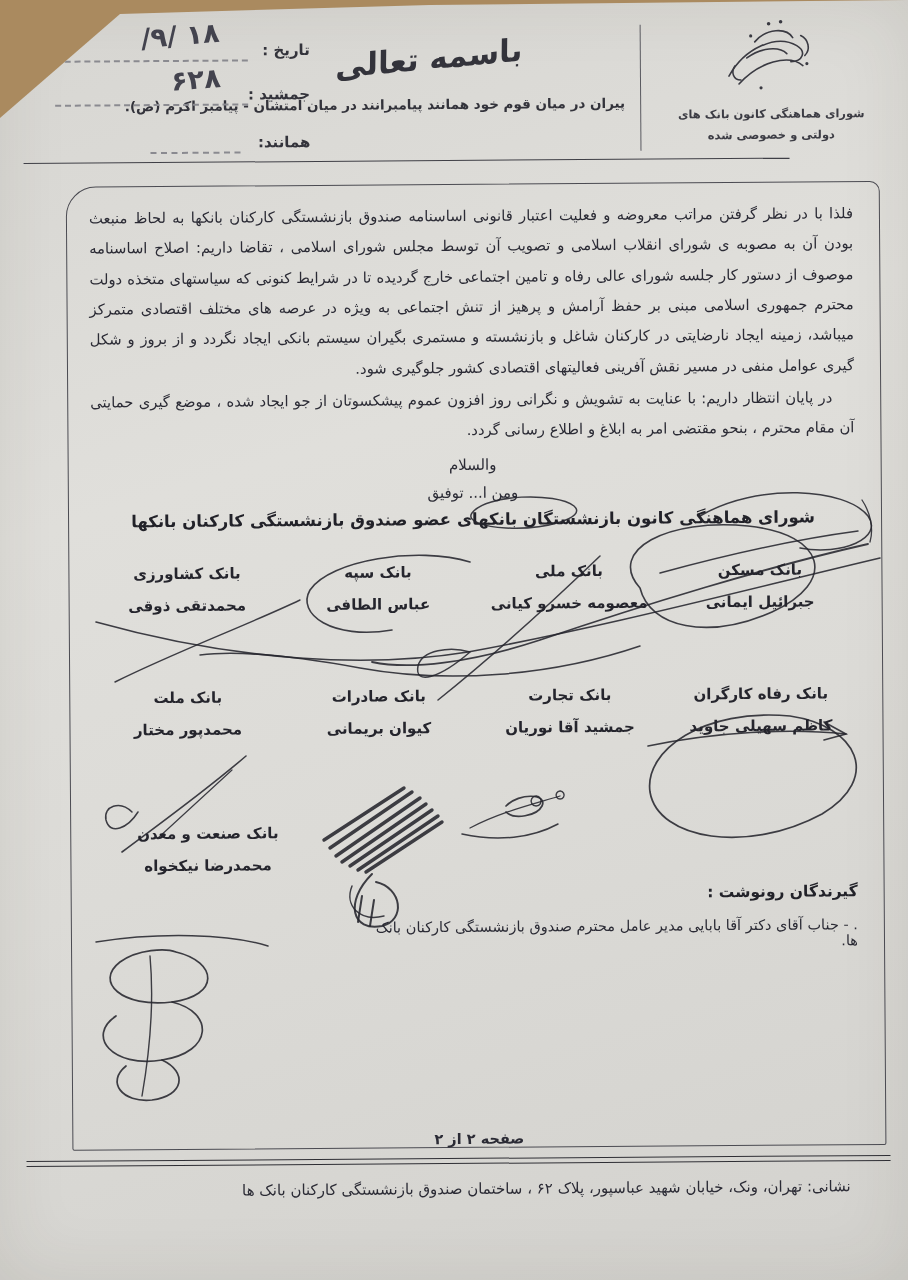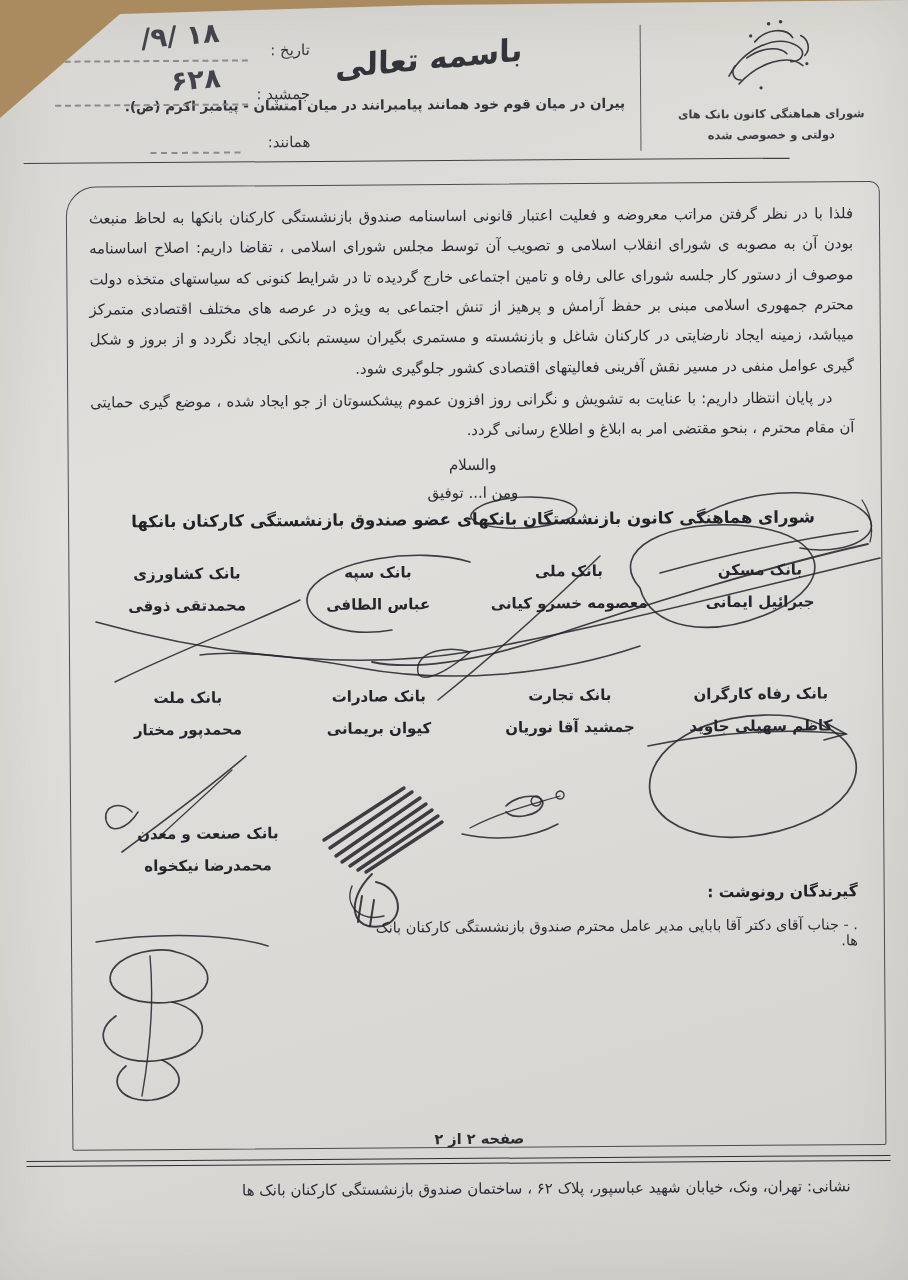--- a/index.html
+++ b/index.html
@@ -25,21 +25,21 @@
 
   .title-block{position:absolute;top:40px;right:280px;left:235px;text-align:center;}
   .besmellah{
     display:inline-block;font-size:31px;font-weight:bold;color:#33333b;
     transform:rotate(-5deg) skewX(-6deg);letter-spacing:1px;
   }
   .hadith{margin-top:20px;font-size:13.5px;font-weight:bold;color:#33333b;white-space:nowrap;}
 
   .fields{position:absolute;top:34px;left:58px;width:255px;direction:rtl;}
   .field{position:absolute;right:0;width:100%;height:30px;}
-  .flabel{position:absolute;right:0;top:6px;font-size:15px;font-weight:normal;color:#33333b;}
+  .flabel{position:absolute;right:0;top:6px;font-size:15px;font-weight:bold;color:#33333b;}
   .fline{position:absolute;right:62px;left:0;top:24px;border-top:2px dashed #8a8a90;}
   .fvalue{
     position:absolute;right:90px;top:-16px;
     font-size:27px;font-weight:bold;color:#43434e;
     transform:rotate(-4deg);letter-spacing:3px;direction:ltr;
   }
   .f-date{top:0;}
   .f-number{top:44px;}
   .f-attach{top:92px;width:160px;}
   .f-attach .fline{right:70px;}

